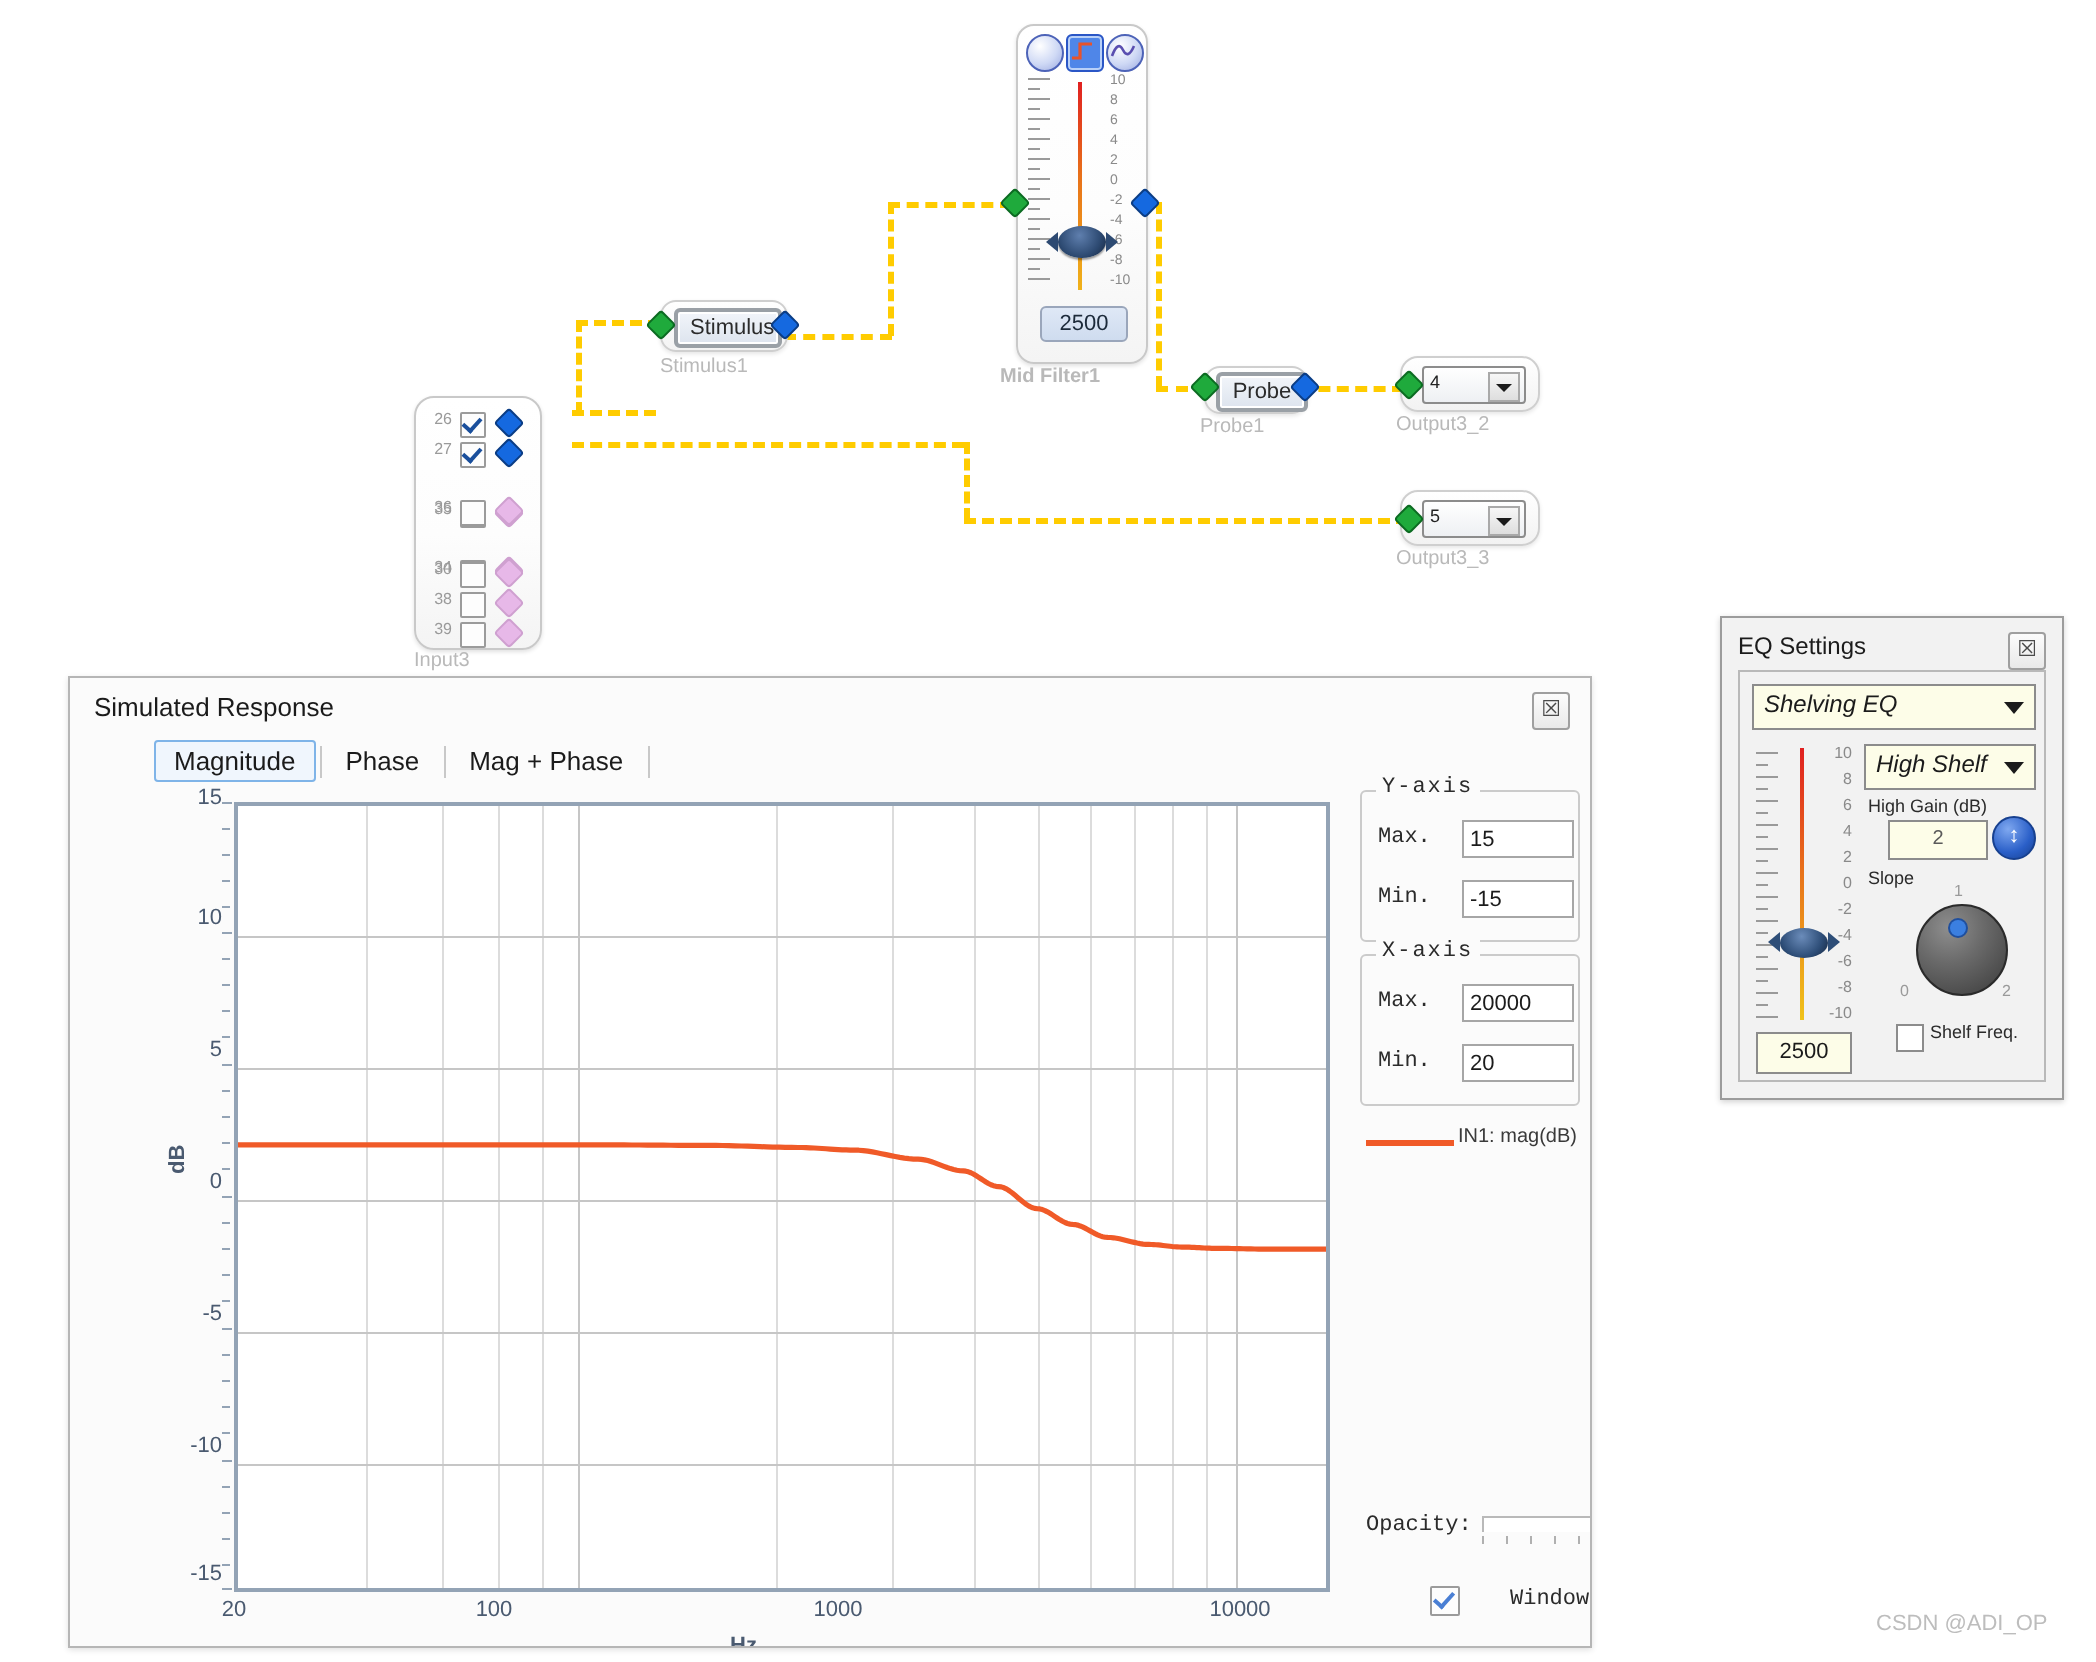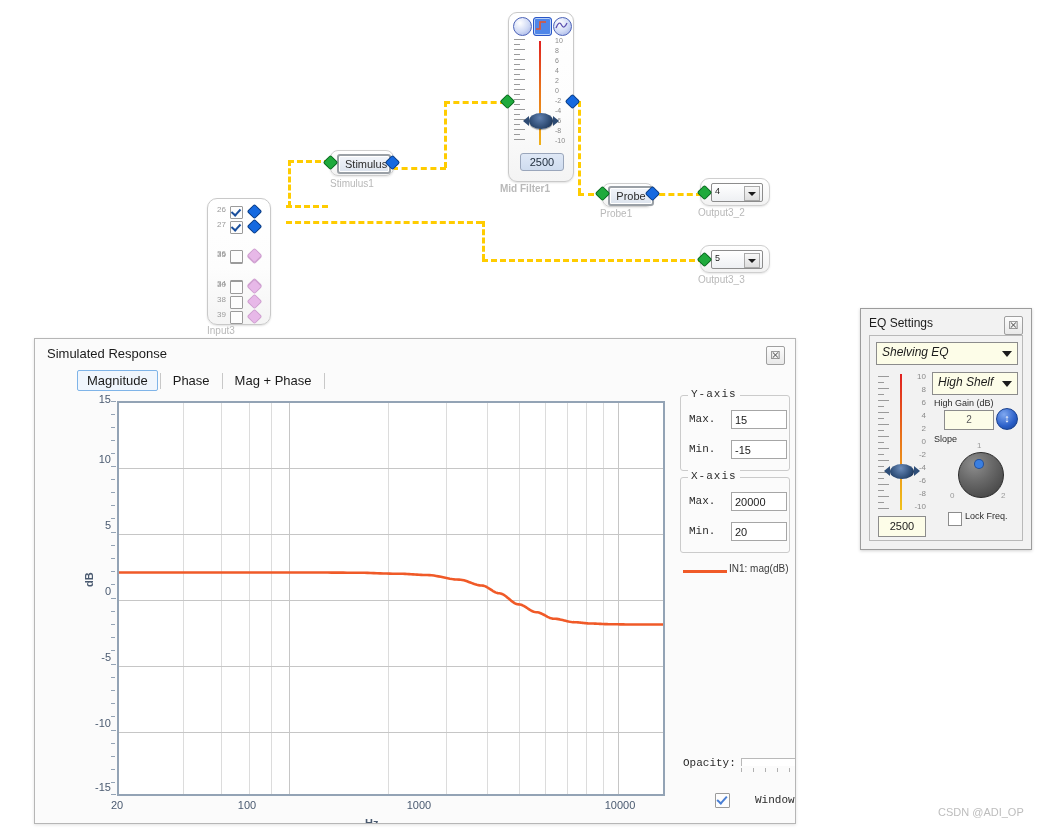--- a/index.html
+++ b/index.html
@@ -653,17 +653,17 @@
     <div id="eq-slope-lab">Slope</div>
     <div id="eq-knob">
       <span class="dot"></span>
     </div>
     <span class="kn-lab" style="left:80px;top:155px;">0</span>
     <span class="kn-lab" style="left:107px;top:105px;">1</span>
     <span class="kn-lab" style="left:131px;top:155px;">2</span>
 
     <div id="eq-freq">2500</div>
     <span id="eq-lock"></span>
-    <span id="eq-lock-lab">Lock Freq.</span>
+    <span id="eq-lock-lab">Shelf Freq.</span>
   </div>
 </div>
 
 <div class="abs" id="watermark">CSDN @ADI_OP</div>
 
 </body></html>

